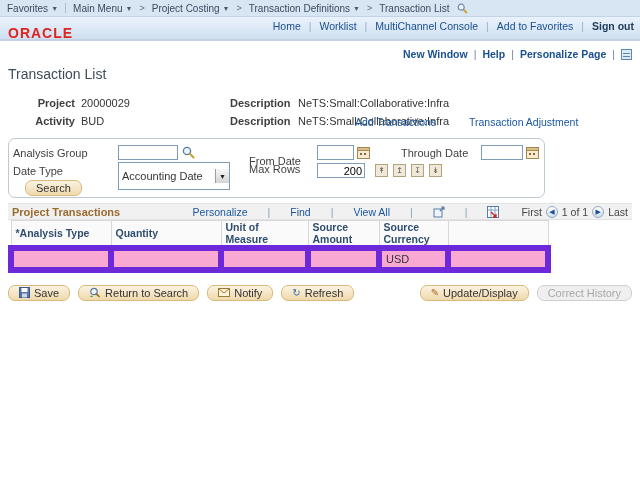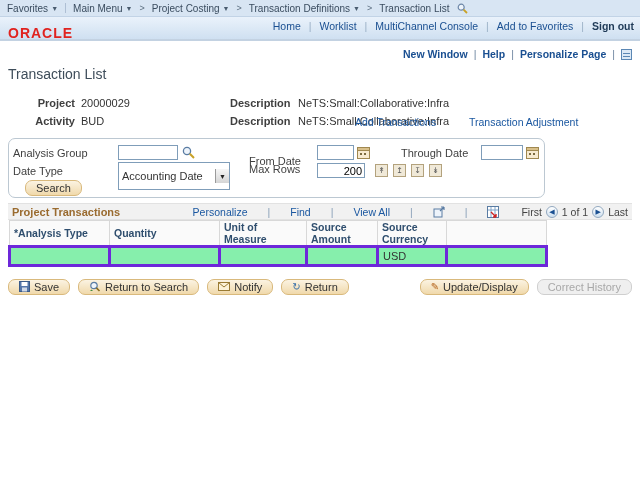--- a/index.html
+++ b/index.html
@@ -79,21 +79,21 @@
   .tsep { color:#8aa0b8; }
   .pager { display:flex; align-items:center; gap:4px; margin-left:22px; color:#444; font-size:10.5px; }
   .pg-btn { width:12px; height:12px; border-radius:50%; border:1px solid #93a9c0;
     background:linear-gradient(#ffffff,#cfe0ef); color:#1a4f91; font-size:7px; line-height:10px;
     text-align:center; cursor:pointer; }
 
   
   table.grid { margin-left:8px; border-collapse:collapse; table-layout:fixed; width:537px; }
   .grid th { background:#fafafa; border:1px solid #d8d8d8; font-weight:bold; color:#2f4e6e;
     text-align:left; padding:0 4px; height:17px; font-size:10.5px; }
-  .grid td { background:#86efac; border:3px solid #6d28d9; padding:2px 4px; height:17px; }
+  .grid td { background:#f9a8d4; border:6px solid #6d28d9; padding:2px 4px; height:17px; }
   .num { text-align:right; }
 
   
   .toolbar { margin:12px 8px 16px 8px; width:624px; display:flex; align-items:center; gap:8px; }
   .tb-right { margin-left:auto; display:flex; gap:8px; }
   .bicon { font-size:10px; line-height:10px; color:#8a6d1f; }
   .bicon.blue { color:#3a70a8; }
   .bicon.orange { color:#b5651d; }
 </style>
 </head>
@@ -315,21 +315,21 @@
     <span class="bicon">
       <svg width="12" height="9" viewBox="0 0 12 9">
           <rect x="0.5" y="0.5" width="11" height="8" fill="#fdf3d8" stroke="#9a7b34"></rect>
           <path d="M0.5 0.5 L6 5 L11.5 0.5" fill="none" stroke="#9a7b34"></path>
         </svg>
     </span>
     <span>Notify</span>
   </button>
   <button class="btn">
     <span class="bicon blue">↻</span>
-    <span>Return</span>
+    <span>Refresh</span>
   </button>
   <div class="tb-right">
     <button class="btn">
       <span class="bicon orange">✎</span>
       <span>Update/Display</span>
     </button>
     <button class="btn disabled" disabled="">
       <span>Correct History</span>
     </button>
   </div>

